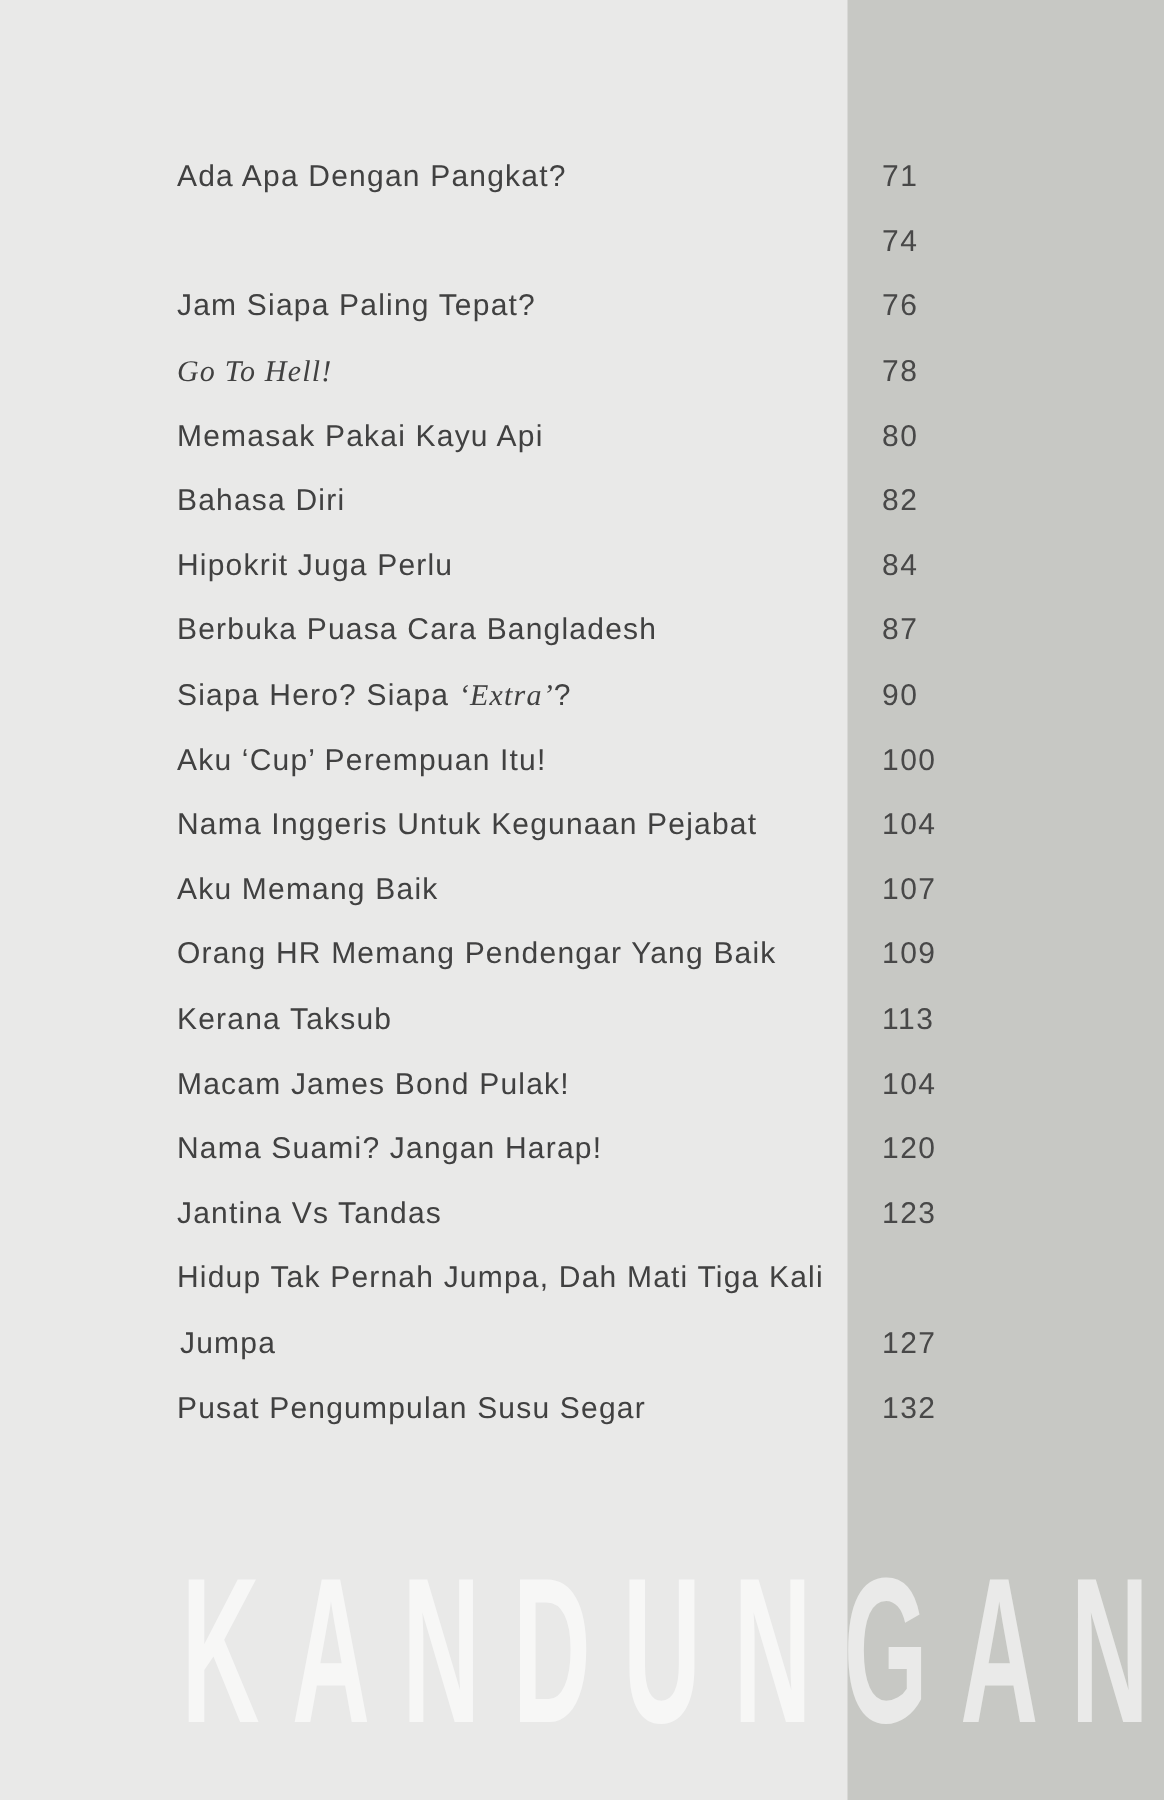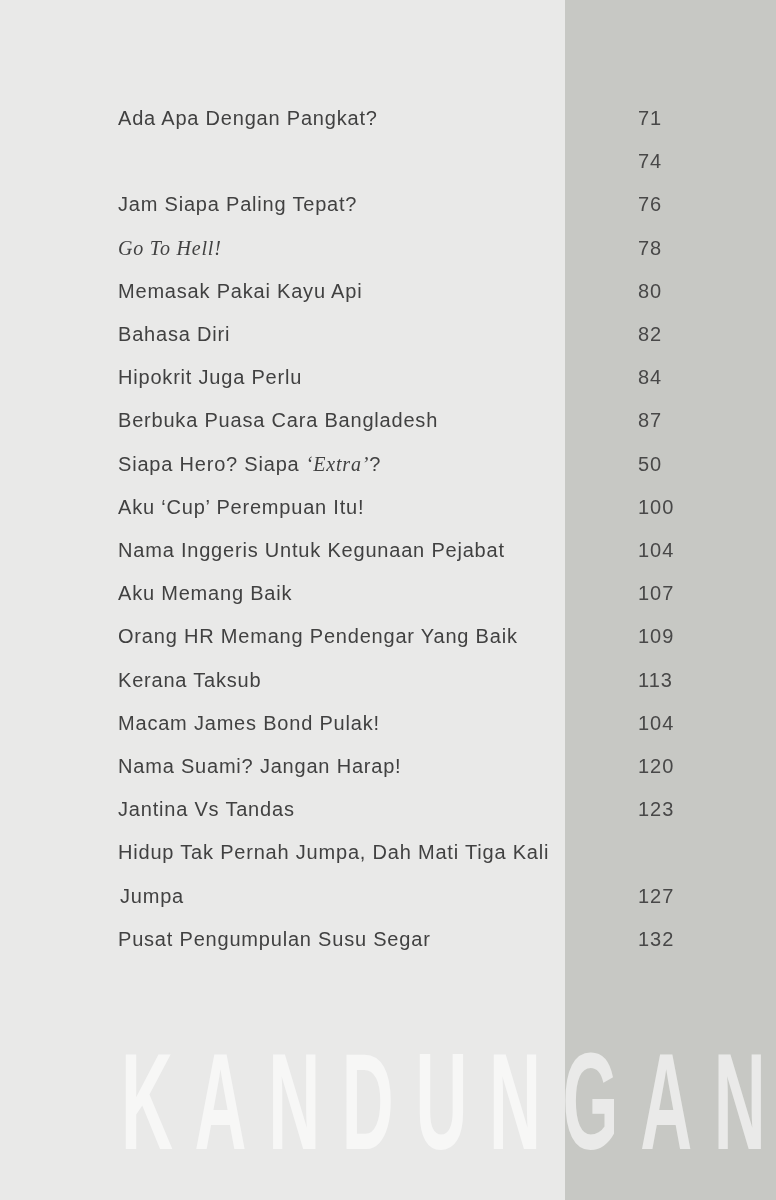--- a/index.html
+++ b/index.html
@@ -34,21 +34,21 @@
   .title {
     margin-left: 118px;
     margin-right: 0;
     line-height: 43.2px;
     white-space: nowrap;
   }
   .title.line2 { margin-left: 120px; }
   .it { font-style: italic; font-family: Liberation Serif, serif; }
   .pg {
     position: absolute;
-    left: 638px;
+    left: 588px;
     bottom: 0;
     line-height: 43.2px;
     letter-spacing: 1px;
     color: #484848;
   }
   .watermark {
     position: absolute;
     left: 121px;
     bottom: 30px;
     z-index: 4;
@@ -94,21 +94,21 @@
       <div class="row">
         <div class="title"><span>Hipokrit Juga Perlu</span></div>
         <span class="pg">84</span>
       </div>
       <div class="row">
         <div class="title"><span>Berbuka Puasa Cara Bangladesh</span></div>
         <span class="pg">87</span>
       </div>
       <div class="row">
         <div class="title"><span>Siapa Hero? Siapa </span><span class="it">‘Extra’</span><span>?</span></div>
-        <span class="pg">50</span>
+        <span class="pg">90</span>
       </div>
       <div class="row">
         <div class="title"><span>Aku ‘Cup’ Perempuan Itu!</span></div>
         <span class="pg">100</span>
       </div>
       <div class="row">
         <div class="title"><span>Nama Inggeris Untuk Kegunaan Pejabat</span></div>
         <span class="pg">104</span>
       </div>
       <div class="row">

